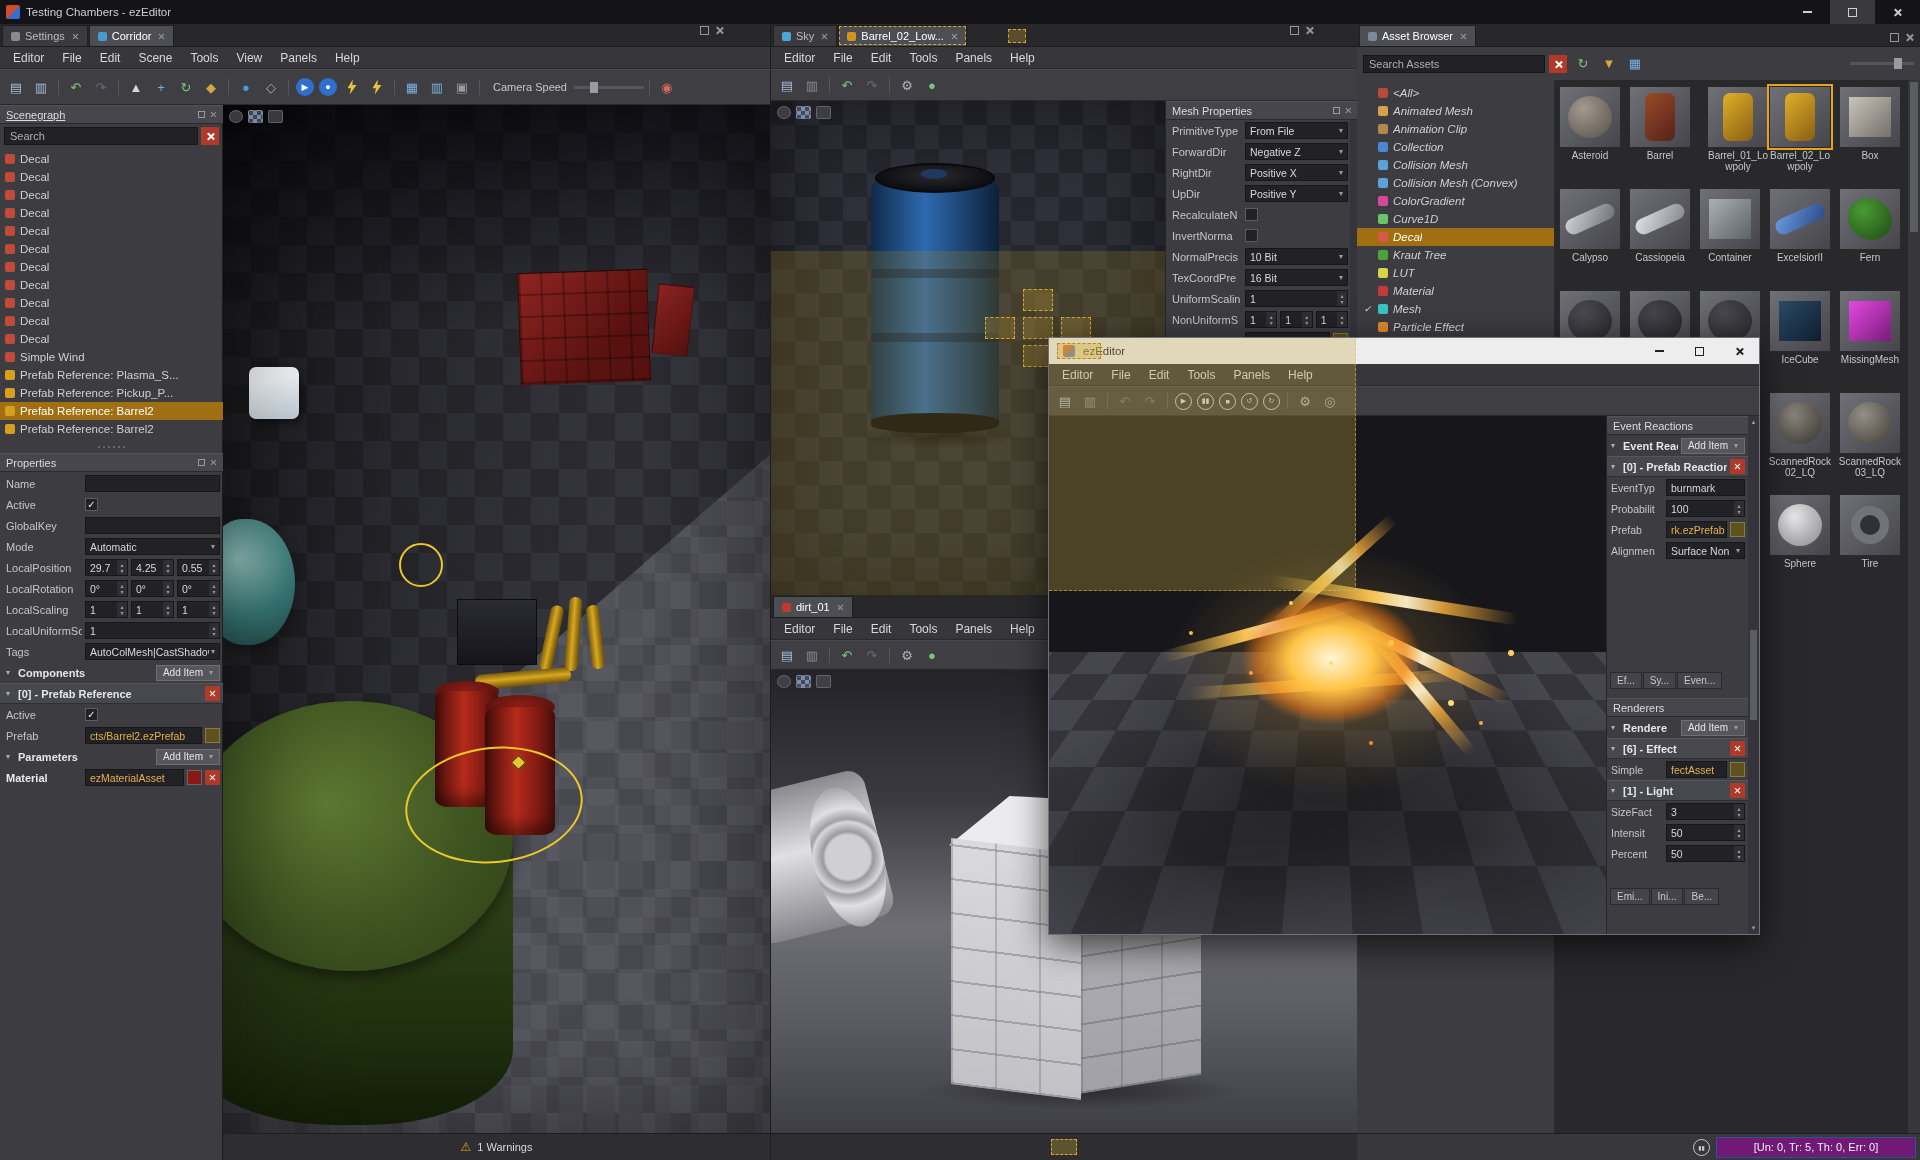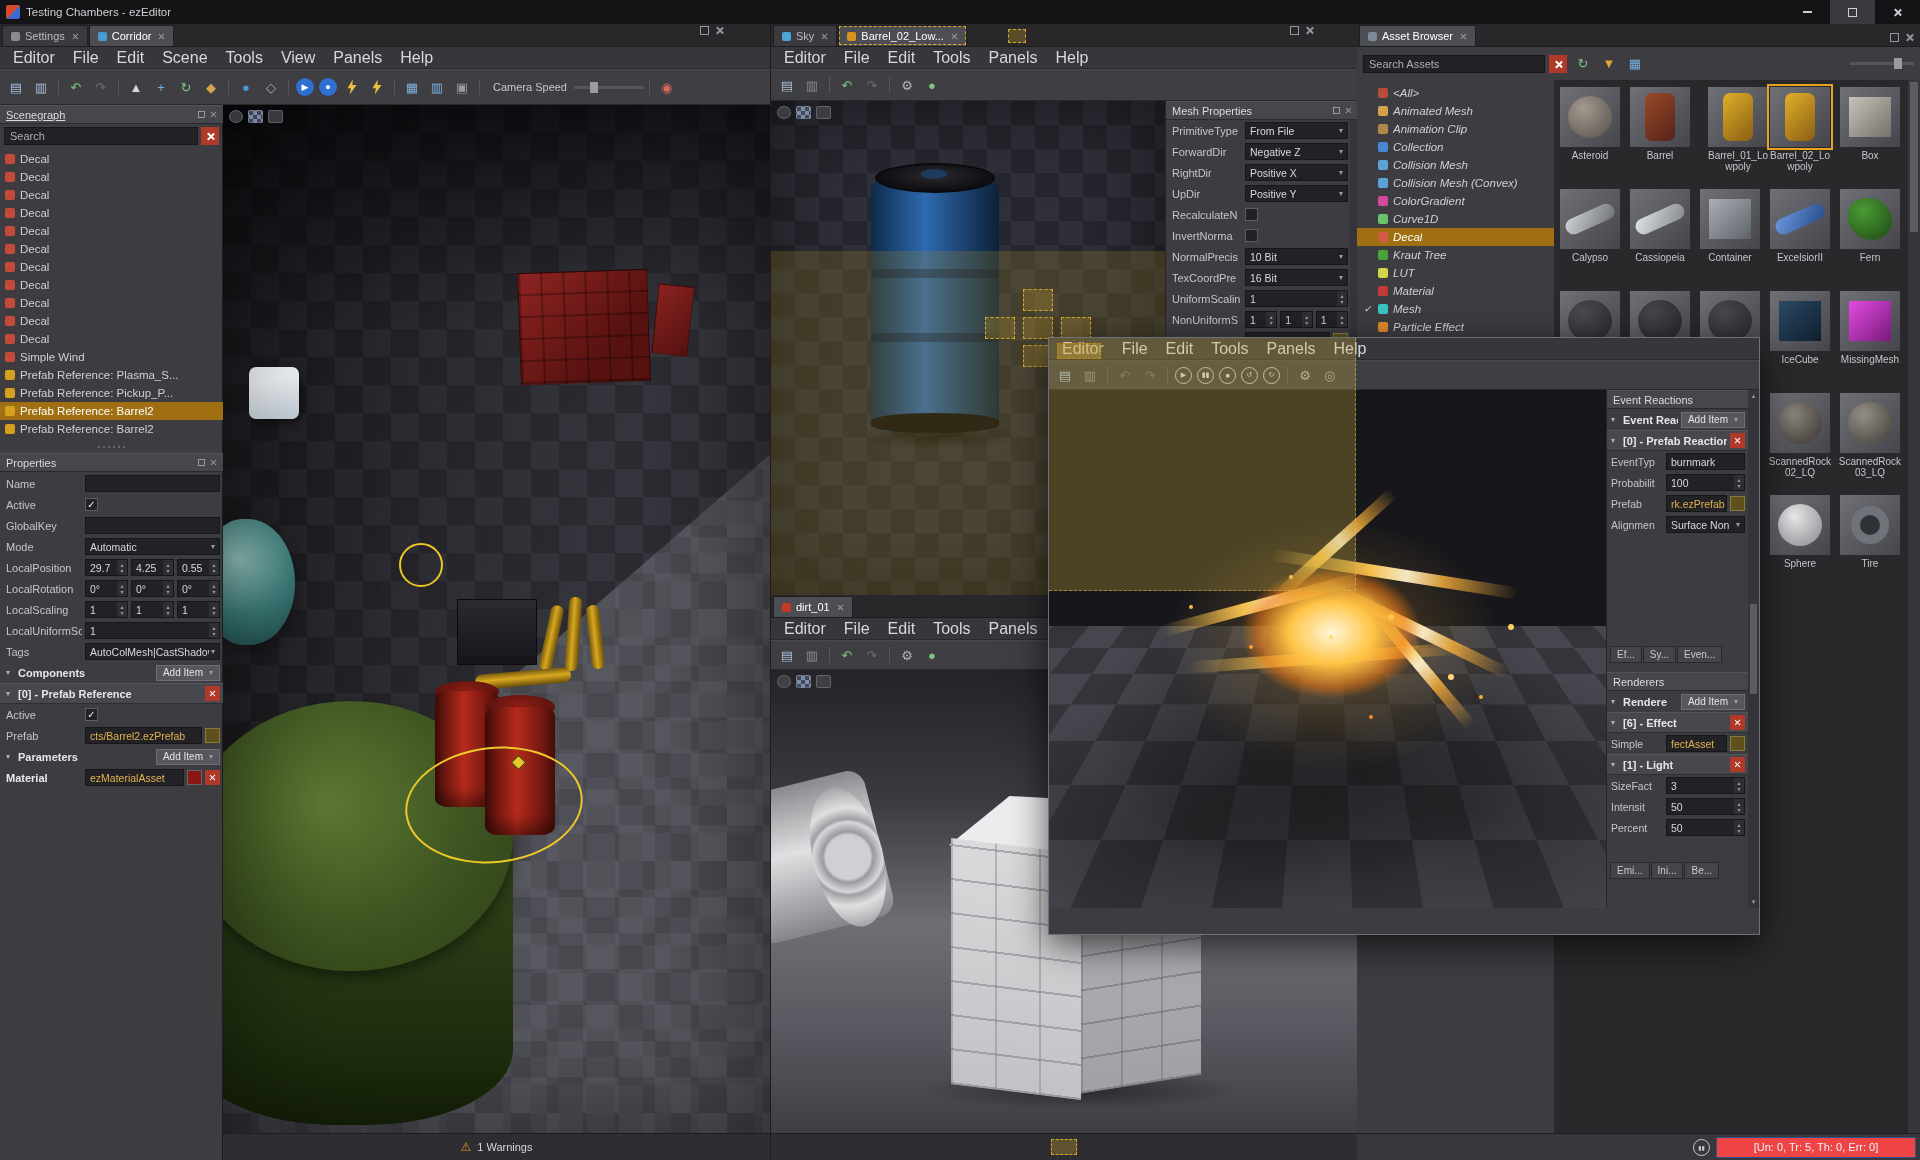--- a/index.html
+++ b/index.html
@@ -22,21 +22,21 @@
 
 .tabbar{background:#28282b;display:flex;align-items:flex-end;padding-left:2px;gap:1px;border-bottom:1px solid #1d1d20;}
 .tab{height:21px;background:#3a3a3f;border:1px solid #1f1f22;border-bottom:none;display:flex;align-items:center;gap:5px;padding:0 8px;font-size:11px;color:#bcbcc1;white-space:nowrap;}
 .tab.active{background:#4d4d54;color:#fff;}
 .tab.ghost{outline:1px dashed #d8a826;outline-offset:-2px;}
 .tabic{width:9px;height:9px;border-radius:2px;}
 .tabx{color:#9a9aa0;margin-left:2px;display:flex;}
 .tabx .ic-close{width:7px;height:7px;}
 .tabx .ic-close::before,.tabx .ic-close::after{left:3px;height:7px;width:1.2px;}
 .cornerbtns{margin-left:auto;display:flex;gap:6px;align-items:center;padding:0 6px 4px 0;color:#96969c;}
-.menubar{background:#37373b;display:flex;align-items:center;font-size:16px;color:#d8d8dc;padding-left:4px;border-bottom:1px solid #2a2a2d;}
+.menubar{background:#37373b;display:flex;align-items:center;font-size:12px;color:#d8d8dc;padding-left:4px;border-bottom:1px solid #2a2a2d;}
 .mi{padding:0 9px;}
 .toolbar{background:#3e3e43;display:flex;align-items:center;gap:1px;padding:0 4px;border-top:1px solid #47474c;border-bottom:1px solid #29292c;}
 .tbicon{width:24px;height:22px;display:inline-flex;align-items:center;justify-content:center;font-size:13px;color:#b8b8bc;border-radius:2px;flex:none;}
 .tbicon.circ{width:18px;height:18px;border-radius:50%;font-size:9px;margin:0 2px;}
 .tbicon.ring{width:17px;height:17px;border:1px solid #c8c8cc;color:#d8d8dc;border-radius:50%;font-size:7px;margin:0 2px;letter-spacing:0;}
 .tbsep{width:1px;height:16px;background:#56565c;margin:0 4px;flex:none;}
 .bolt{width:9px;height:15px;clip-path:polygon(58% 0,0 58%,38% 58%,25% 100%,100% 36%,55% 36%);}
 .cslabel{font-size:11px;color:#c6c6ca;margin:0 6px 0 8px;white-space:nowrap;}
 .slider{position:relative;width:70px;height:3px;background:#55555b;flex:none;}
 .sliderhandle{position:absolute;top:-4px;width:8px;height:11px;background:#9a9aa0;}
@@ -899,24 +899,39 @@
       </div>
       <div class="clabel">Tire</div>
     </div>
   </div>
 <div class="abs" style="left:1908px;top:80px;width:12px;height:1053px;background:#37373b;">
   <i style="position:absolute;left:2px;top:2px;width:8px;height:150px;background:#5c5c63;"></i>
 </div>
 
 <div class="abs" style="left:1357px;top:1133px;width:563px;height:27px;background:#37373c;border-top:1px solid #1f1f22;display:flex;align-items:center;justify-content:flex-end;gap:6px;padding-right:4px;z-index:35;">
   <span style="width:17px;height:17px;border-radius:50%;border:1.5px solid #c8c8cc;color:#c8c8cc;display:flex;align-items:center;justify-content:center;font-size:6px;flex:none;">▮▮</span>
-  <span style="height:21px;min-width:200px;background:#ef4444;border:1px solid #2f5296;color:#eef2fa;display:flex;align-items:center;justify-content:center;font-size:11px;padding:0 8px;">[Un: 0, Tr: 5, Th: 0, Err: 0]</span>
+  <span style="height:21px;min-width:200px;background:#701a75;border:1px solid #2f5296;color:#eef2fa;display:flex;align-items:center;justify-content:center;font-size:11px;padding:0 8px;">[Un: 0, Tr: 5, Th: 0, Err: 0]</span>
 </div>
 
 <div class="abs" id="float-win" style="left:1048px;top:337px;width:712px;height:598px;z-index:30;border:1px solid #70707a;box-shadow:0 10px 34px rgba(0,0,0,.65);background:#3c3c41;">
+  <div style="height:26px;background:#ededee;display:flex;align-items:center;padding-left:8px;color:#1c1c1e;">
+    <span class="appicon" style="width:12px;height:12px;"></span>
+    <span style="font-size:11.5px;margin-left:2px;">ezEditor</span>
+    <span style="margin-left:auto;display:flex;height:100%;">
+      <span class="fwbtn">
+          <i class="ic-min"></i>
+        </span>
+      <span class="fwbtn">
+          <i class="ic-max"></i>
+        </span>
+      <span class="fwbtn">
+          <i class="ic-close"></i>
+        </span>
+    </span>
+  </div>
   <div class="menubar" style="height:22px;">
       <span class="mi">Editor</span>
       <span class="mi">File</span>
       <span class="mi">Edit</span>
       <span class="mi">Tools</span>
       <span class="mi">Panels</span>
       <span class="mi">Help</span>
     </div>
   <div class="toolbar" style="height:30px;">
       <span class="tbicon" style="color: rgb(168, 188, 216);">▤</span>

